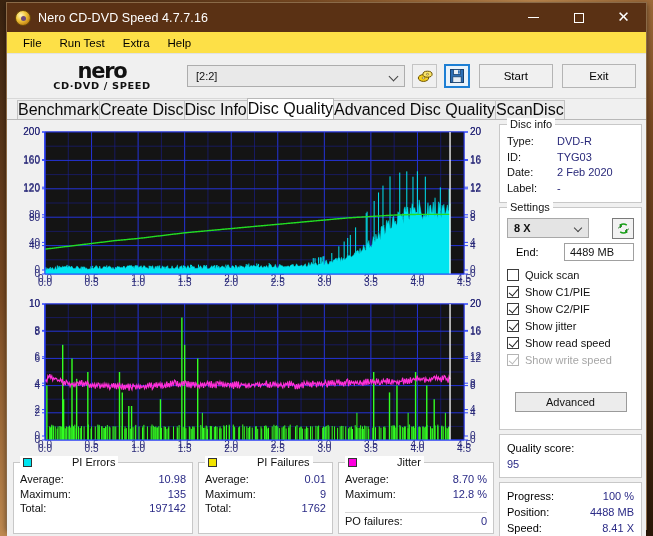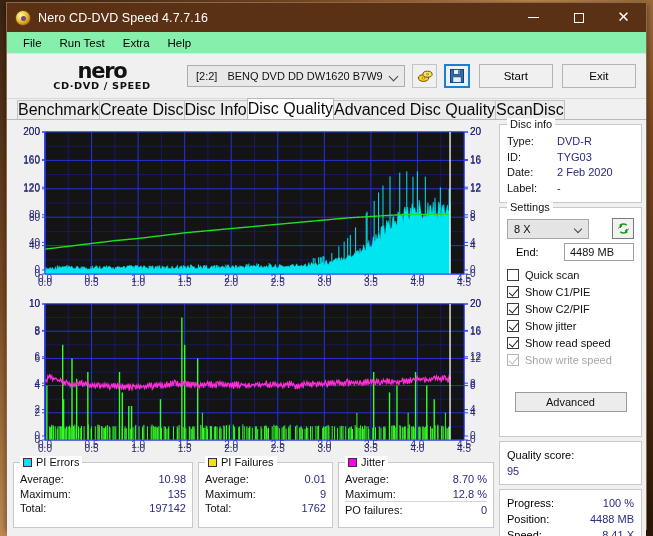--- a/index.html
+++ b/index.html
@@ -50,21 +50,21 @@
     font-size: 13px; color: #ffffff; line-height: 1;
   }
   #win-buttons { position: absolute; right: 0; top: 0; display: flex; }
   .glyph-min { display:block; width:11px; height:1px; background:#fff; }
   .glyph-max { display:block; width:10px; height:10px; border:1px solid #fff; }
   .glyph-close { font-size:15px; font-family:"DejaVu Sans",sans-serif; }
 
   
   #menubar {
     height: 22px; flex: 0 0 22px;
-    background: #86efac;
+    background: #fde047;
     display: flex; align-items: center;
     padding-left: 8px;
     border-bottom: 1px solid #e2e2e2;
   }
   .menu-item {
     font-size: 11.5px; color: #000;
     padding: 2px 8px; margin-right: 2px;
   }
 
   
@@ -213,21 +213,21 @@
   .panel-plain {
     border: 1px solid #c8c8c8; background: #fff; padding: 5px 7px;
   }
 
   
   #stats-row { flex: 0 0 66px; display: flex; gap: 5px; }
   .statbox { position: relative; border: 1px solid #c8c8c8; background: #fff; padding: 9px 6px 4px 6px; }
   .statbox .gtitle2 {
     position: absolute; top: -7px; left: 6px; background: #fff;
     padding: 0 3px; font-size: 11px; color: #111;
-    display: flex; align-items: center;
+    display: flex; align-items: center; gap: 36px;
   }
   .swatch { width: 9px; height: 9px; border: 1px solid #333; margin-right: 4px; display:inline-block; }
   .srow { display: flex; font-size: 11px; line-height: 14.5px; }
   .srow .sk { flex: 1 1 auto; color: #111; }
   .srow .sv { color: #2a2a86; text-align: right; }
 </style>
 </head>
 <body>
 
 <div id="app-window">
@@ -256,21 +256,20 @@
   </div>
 
   <div id="toolbar">
     <div id="nero-logo">
       <div id="nero-word">nero</div>
       <div id="nero-sub">CD·DVD ∕ SPEED</div>
     </div>
 
     <div id="drive-select">
       <span class="idx">[2:2]</span>
-      <span>BENQ DVD DD DW1620 B7W9</span>
       <span class="chev"></span>
     </div>
 
     <div class="tb-icon-btn">
       <svg width="16" height="15" viewBox="0 0 16 15">
         <ellipse cx="6.5" cy="9" rx="5.2" ry="3.4" fill="#f6d01e" stroke="#6b5200" stroke-width="1"></ellipse>
         <ellipse cx="6.5" cy="9" rx="1.4" ry="0.9" fill="#fffbe0" stroke="#6b5200" stroke-width=".6"></ellipse>
         <ellipse cx="10.5" cy="5.2" rx="4.6" ry="3" fill="#f9e46a" stroke="#6b5200" stroke-width="1"></ellipse>
         <ellipse cx="10.5" cy="5.2" rx="1.2" ry="0.8" fill="#fffbe0" stroke="#6b5200" stroke-width=".6"></ellipse>
       </svg>
@@ -1292,21 +1291,21 @@
             <span>Jitter</span>
           </div>
           <div class="srow">
               <span class="sk">Average:</span>
               <span class="sv">8.70 %</span>
             </div>
           <div class="srow">
               <span class="sk">Maximum:</span>
               <span class="sv">12.8 %</span>
             </div>
-          <div class="srow" style="border-top:1px solid #d6d6d6;margin-top:0;padding-top:1px;">
+          <div class="srow" style="border-top:1px solid #d6d6d6;margin-top:11px;padding-top:1px;">
               <span class="sk">PO failures:</span>
               <span class="sv">0</span>
             </div>
         </div>
 
       </div>
     </div>
 
     <div id="right-col">
 
@@ -1323,24 +1322,24 @@
         <div class="kv">
             <span class="k">Date:</span>
             <span class="v">2 Feb 2020</span>
           </div>
         <div class="kv">
             <span class="k">Label:</span>
             <span class="v">-</span>
           </div>
       </div>
 
-      <div class="gbox" style="padding-bottom:24px;">
+      <div class="gbox" style="padding-bottom:17px;">
         <div class="gtitle">Settings</div>
 
-        <div style="display:flex;align-items:flex-end;gap:23px;margin-top:1px;">
+        <div style="display:flex;align-items:flex-start;gap:23px;margin-top:1px;font-weight:bold;">
           <div class="sel-box" style="flex:1 1 auto;">
             <span>8 X</span>
             <span class="chev"></span>
           </div>
           <div class="refresh-btn">
             <svg width="13" height="13" viewBox="0 0 13 13">
               <path d="M3 4 L3 2 L5 4 L3 6 L3 4.6 Q1.5 5 1.5 6.5" fill="#18a018" stroke="#0b6b0b" stroke-width=".6"></path>
               <path d="M10 9 L10 11 L8 9 L10 7 L10 8.4 Q11.5 8 11.5 6.5" fill="#18a018" stroke="#0b6b0b" stroke-width=".6"></path>
               <path d="M3.2 3.2 Q6.5 1 9.8 3.2" stroke="#18a018" stroke-width="1.5" fill="none"></path>
               <path d="M9.8 9.8 Q6.5 12 3.2 9.8" stroke="#18a018" stroke-width="1.5" fill="none"></path>

